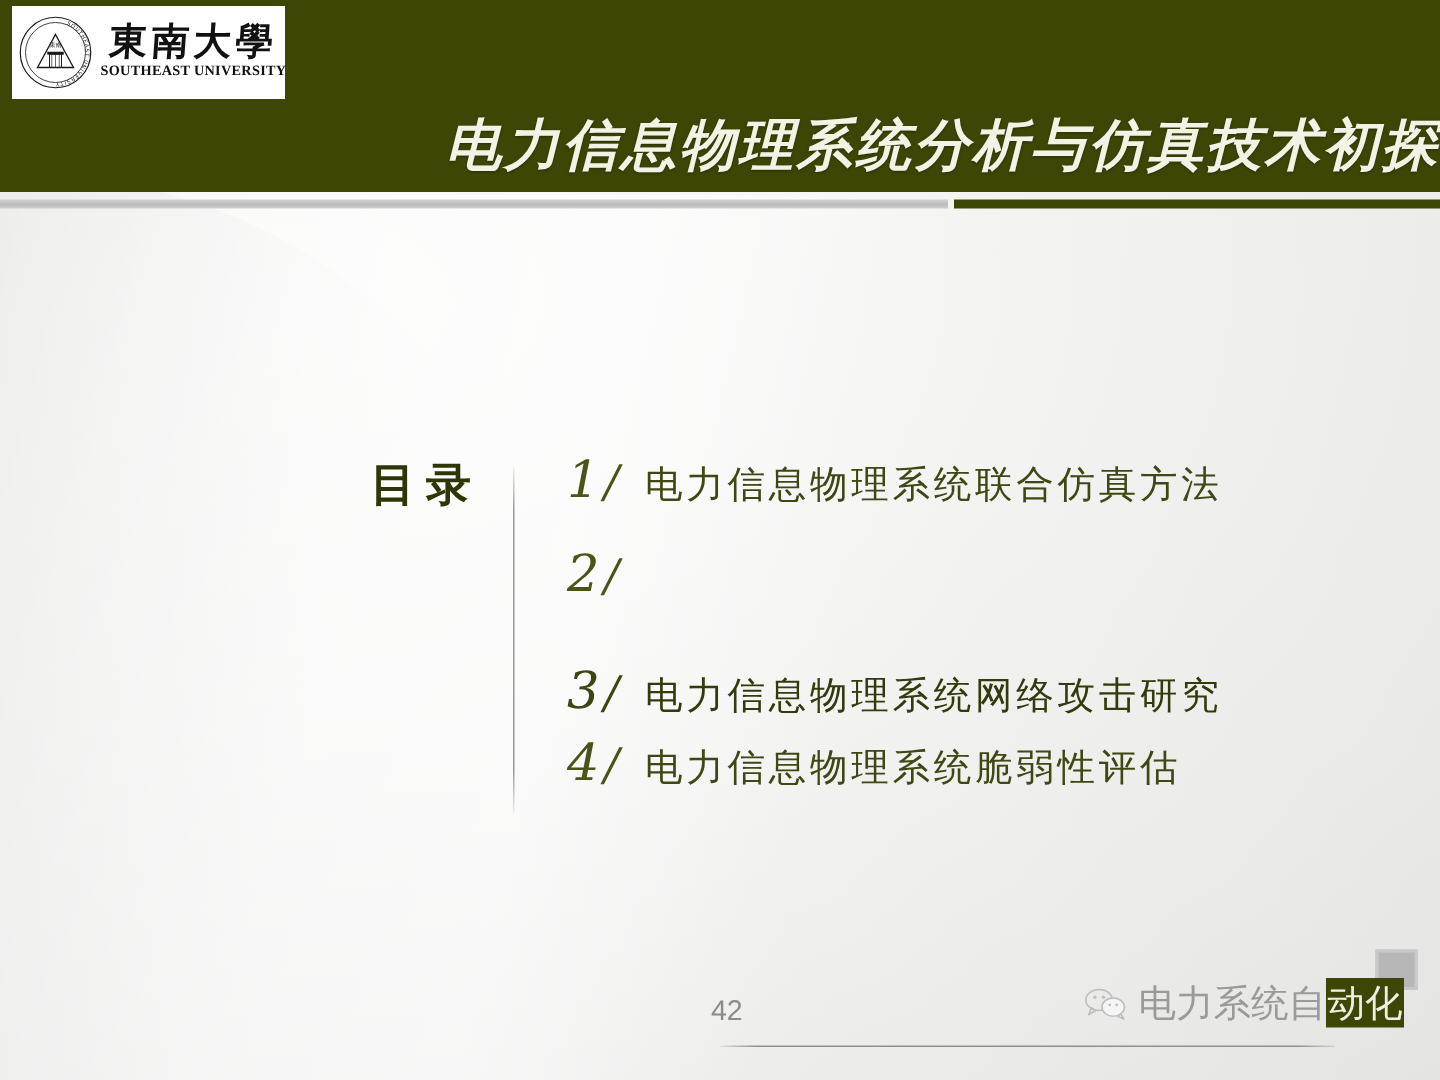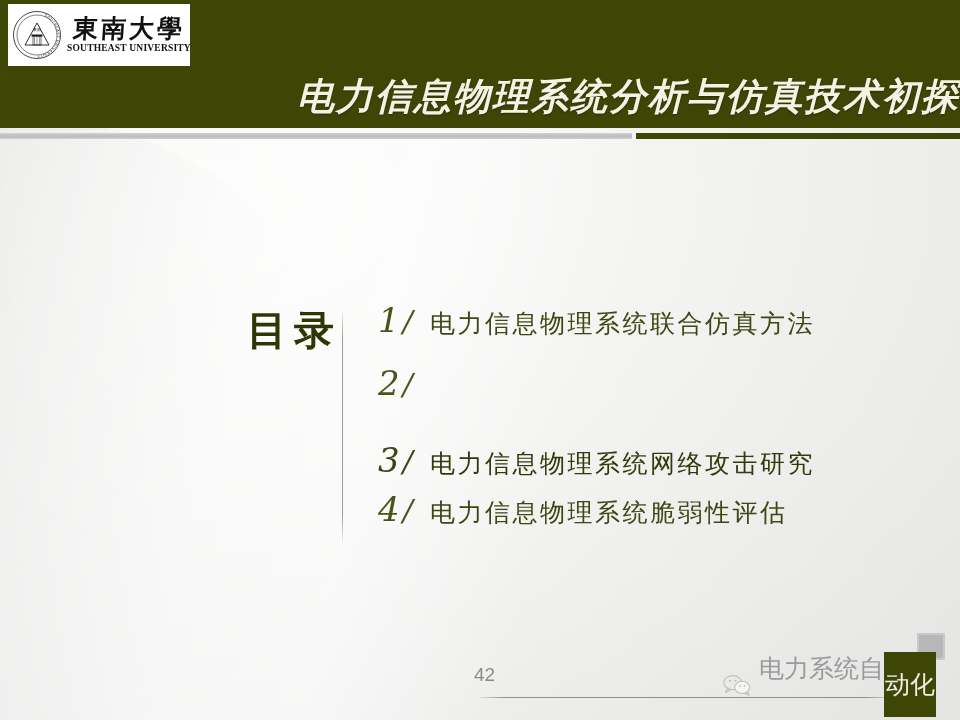--- a/index.html
+++ b/index.html
@@ -92,21 +92,21 @@
   .contents-word {
     position:absolute; left:28px; top:305px;
     font-family:"Liberation Serif", serif;
     font-size:55px; color:#a5a5a5;
     letter-spacing:2px;
     white-space:nowrap;
   }
   .mulu {
     position:absolute; left:247px; top:303px;
     font-family:Liberation Sans, sans-serif;
-    font-size:40px; font-weight:bold;
+    font-size:30px; font-weight:bold;
     color:#2e3606;
     letter-spacing:7px;
     white-space:nowrap;
     text-shadow:0 1px 1px rgba(255,255,255,0.8);
   }
 
   .vline {
     position:absolute; left:342px; top:311px;
     width:1px; height:231px;
     background:linear-gradient(180deg, rgba(175,175,175,0.15) 0%, #9b9b9b 12%, #9b9b9b 88%, rgba(175,175,175,0.15) 100%);
@@ -164,21 +164,21 @@
   }
   .wechat-icon { width:30px; height:24px; flex:0 0 30px; opacity:0.55; }
   .wm-text {
     font-family:"DejaVu Sans","Liberation Sans", sans-serif;
     font-size:25px; color:#9a9a9a;
     letter-spacing:0px;
     display:flex; align-items:flex-start;
   }
   .wm-hl {
     background:#3e4606; color:#efeee4;
-    padding:16px 1px;
+    padding:0 1px;
   }
 </style>
 </head>
 <body>
 
 <div class="slide">
 
   <div class="bg-curve"></div>
   <div class="bg-sheen"></div>
 

